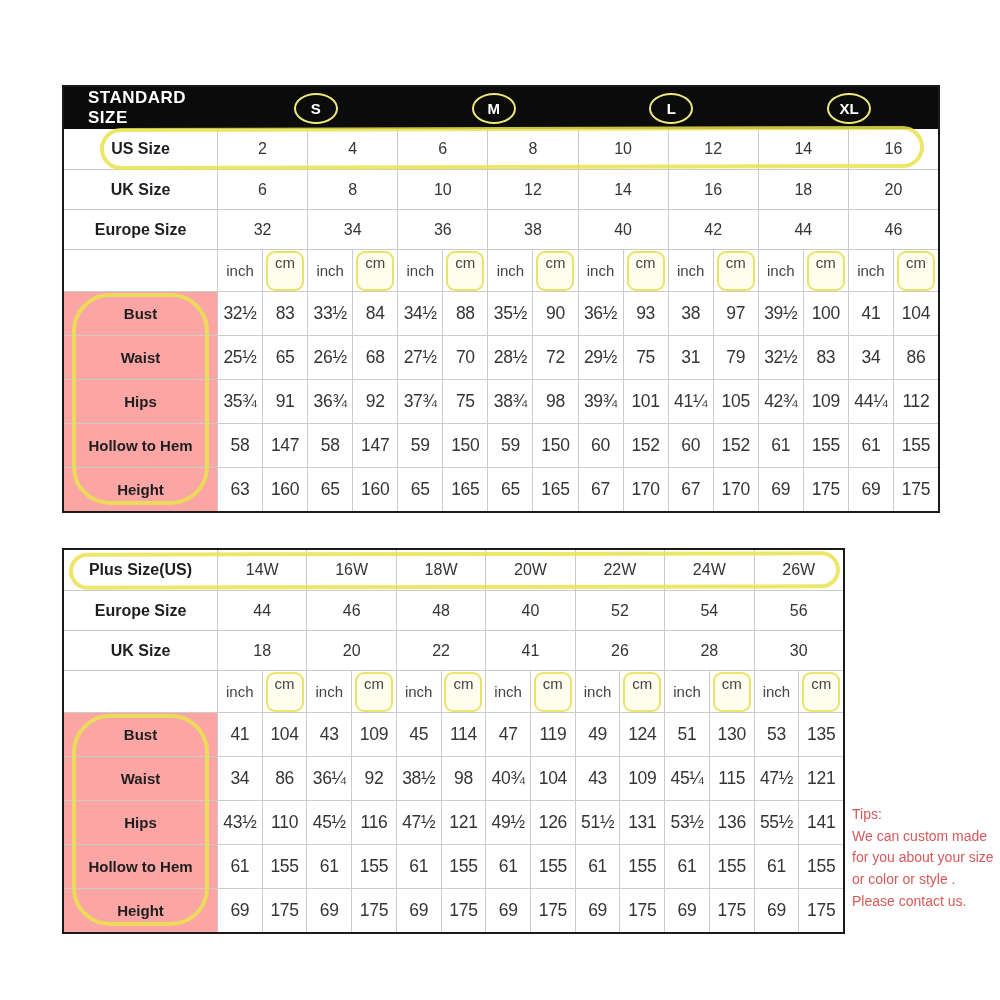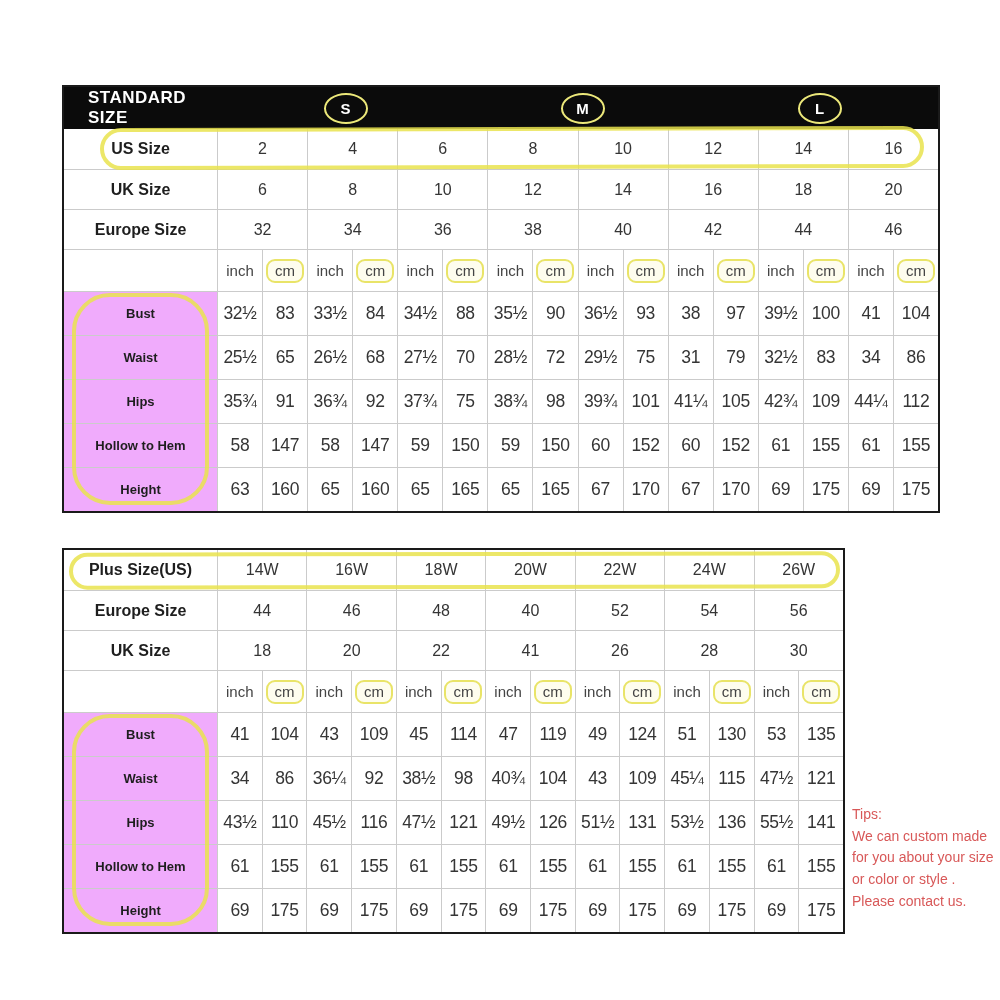--- a/index.html
+++ b/index.html
@@ -17,22 +17,22 @@
   .row:not(:first-child) .cell{border-top:1px solid #cbcbcb;}
   .cell{display:flex;align-items:center;justify-content:center;box-sizing:border-box;}
   .label-cell{flex:0 0 153px;font-weight:bold;font-size:16px;color:#1e1e1e;}
   .data-cell{flex:1;border-left:1px solid #cbcbcb;}
   .size-row{height:40px;text-align:right;}
   .size-row .data-cell{font-size:16px;}
   .unit-row{height:42px;justify-content:flex-end;}
   .unit-row .data-cell{font-size:15px;color:#444;}
   .measure-row{height:44px;}
   .measure-row .data-cell{font-size:17.5px;letter-spacing:-0.3px;}
-  .measure-row .label-cell{background:#f0abfc;font-size:13px;}
-  .cm-box{border:2.5px solid #e9e468;background:rgba(253,250,205,.35);border-radius:9px;padding:1px 7px 2px 7px;}
+  .measure-row .label-cell{background:#fca5a5;font-size:15px;}
+  .cm-box{border:2.5px solid #e9e468;background:rgba(253,250,205,.35);border-radius:9px;padding:1px 7px 18px 7px;}
   .annot{position:absolute;pointer-events:none;border:4px solid rgba(233,227,78,.85);box-sizing:border-box;}
   .hl-row-standard{left:36px;top:40px;width:824px;height:42px;border-radius:22px;transform:rotate(-.15deg);}
   .hl-labels-standard{left:8px;top:206px;width:137px;height:212px;border-radius:38px;}
   .hl-row-plus{left:5px;top:2px;width:771px;height:37px;border-radius:19px;transform:rotate(-.1deg);}
   .hl-labels-plus{left:8px;top:164px;width:137px;height:212px;border-radius:38px;}
   .tips{position:absolute;left:852px;top:804px;width:150px;color:#d85858;font-size:14px;line-height:1.55;}
   .tips div{white-space:nowrap;}
 </style>
 </head>
 <body>
@@ -49,20 +49,25 @@
       <div class="size-group">
         <span class="size-circle">
             <span>M</span>
           </span>
       </div>
       <div class="size-group">
         <span class="size-circle">
             <span>L</span>
           </span>
       </div>
+      <div class="size-group">
+        <span class="size-circle">
+            <span>XL</span>
+          </span>
+      </div>
     </div>
   </div>
   <div id="standard-rows">
       <div class="row size-row">
         <div class="cell label-cell">US Size</div>
         <div class="cell data-cell">2</div>
         <div class="cell data-cell">4</div>
         <div class="cell data-cell">6</div>
         <div class="cell data-cell">8</div>
         <div class="cell data-cell">10</div>

